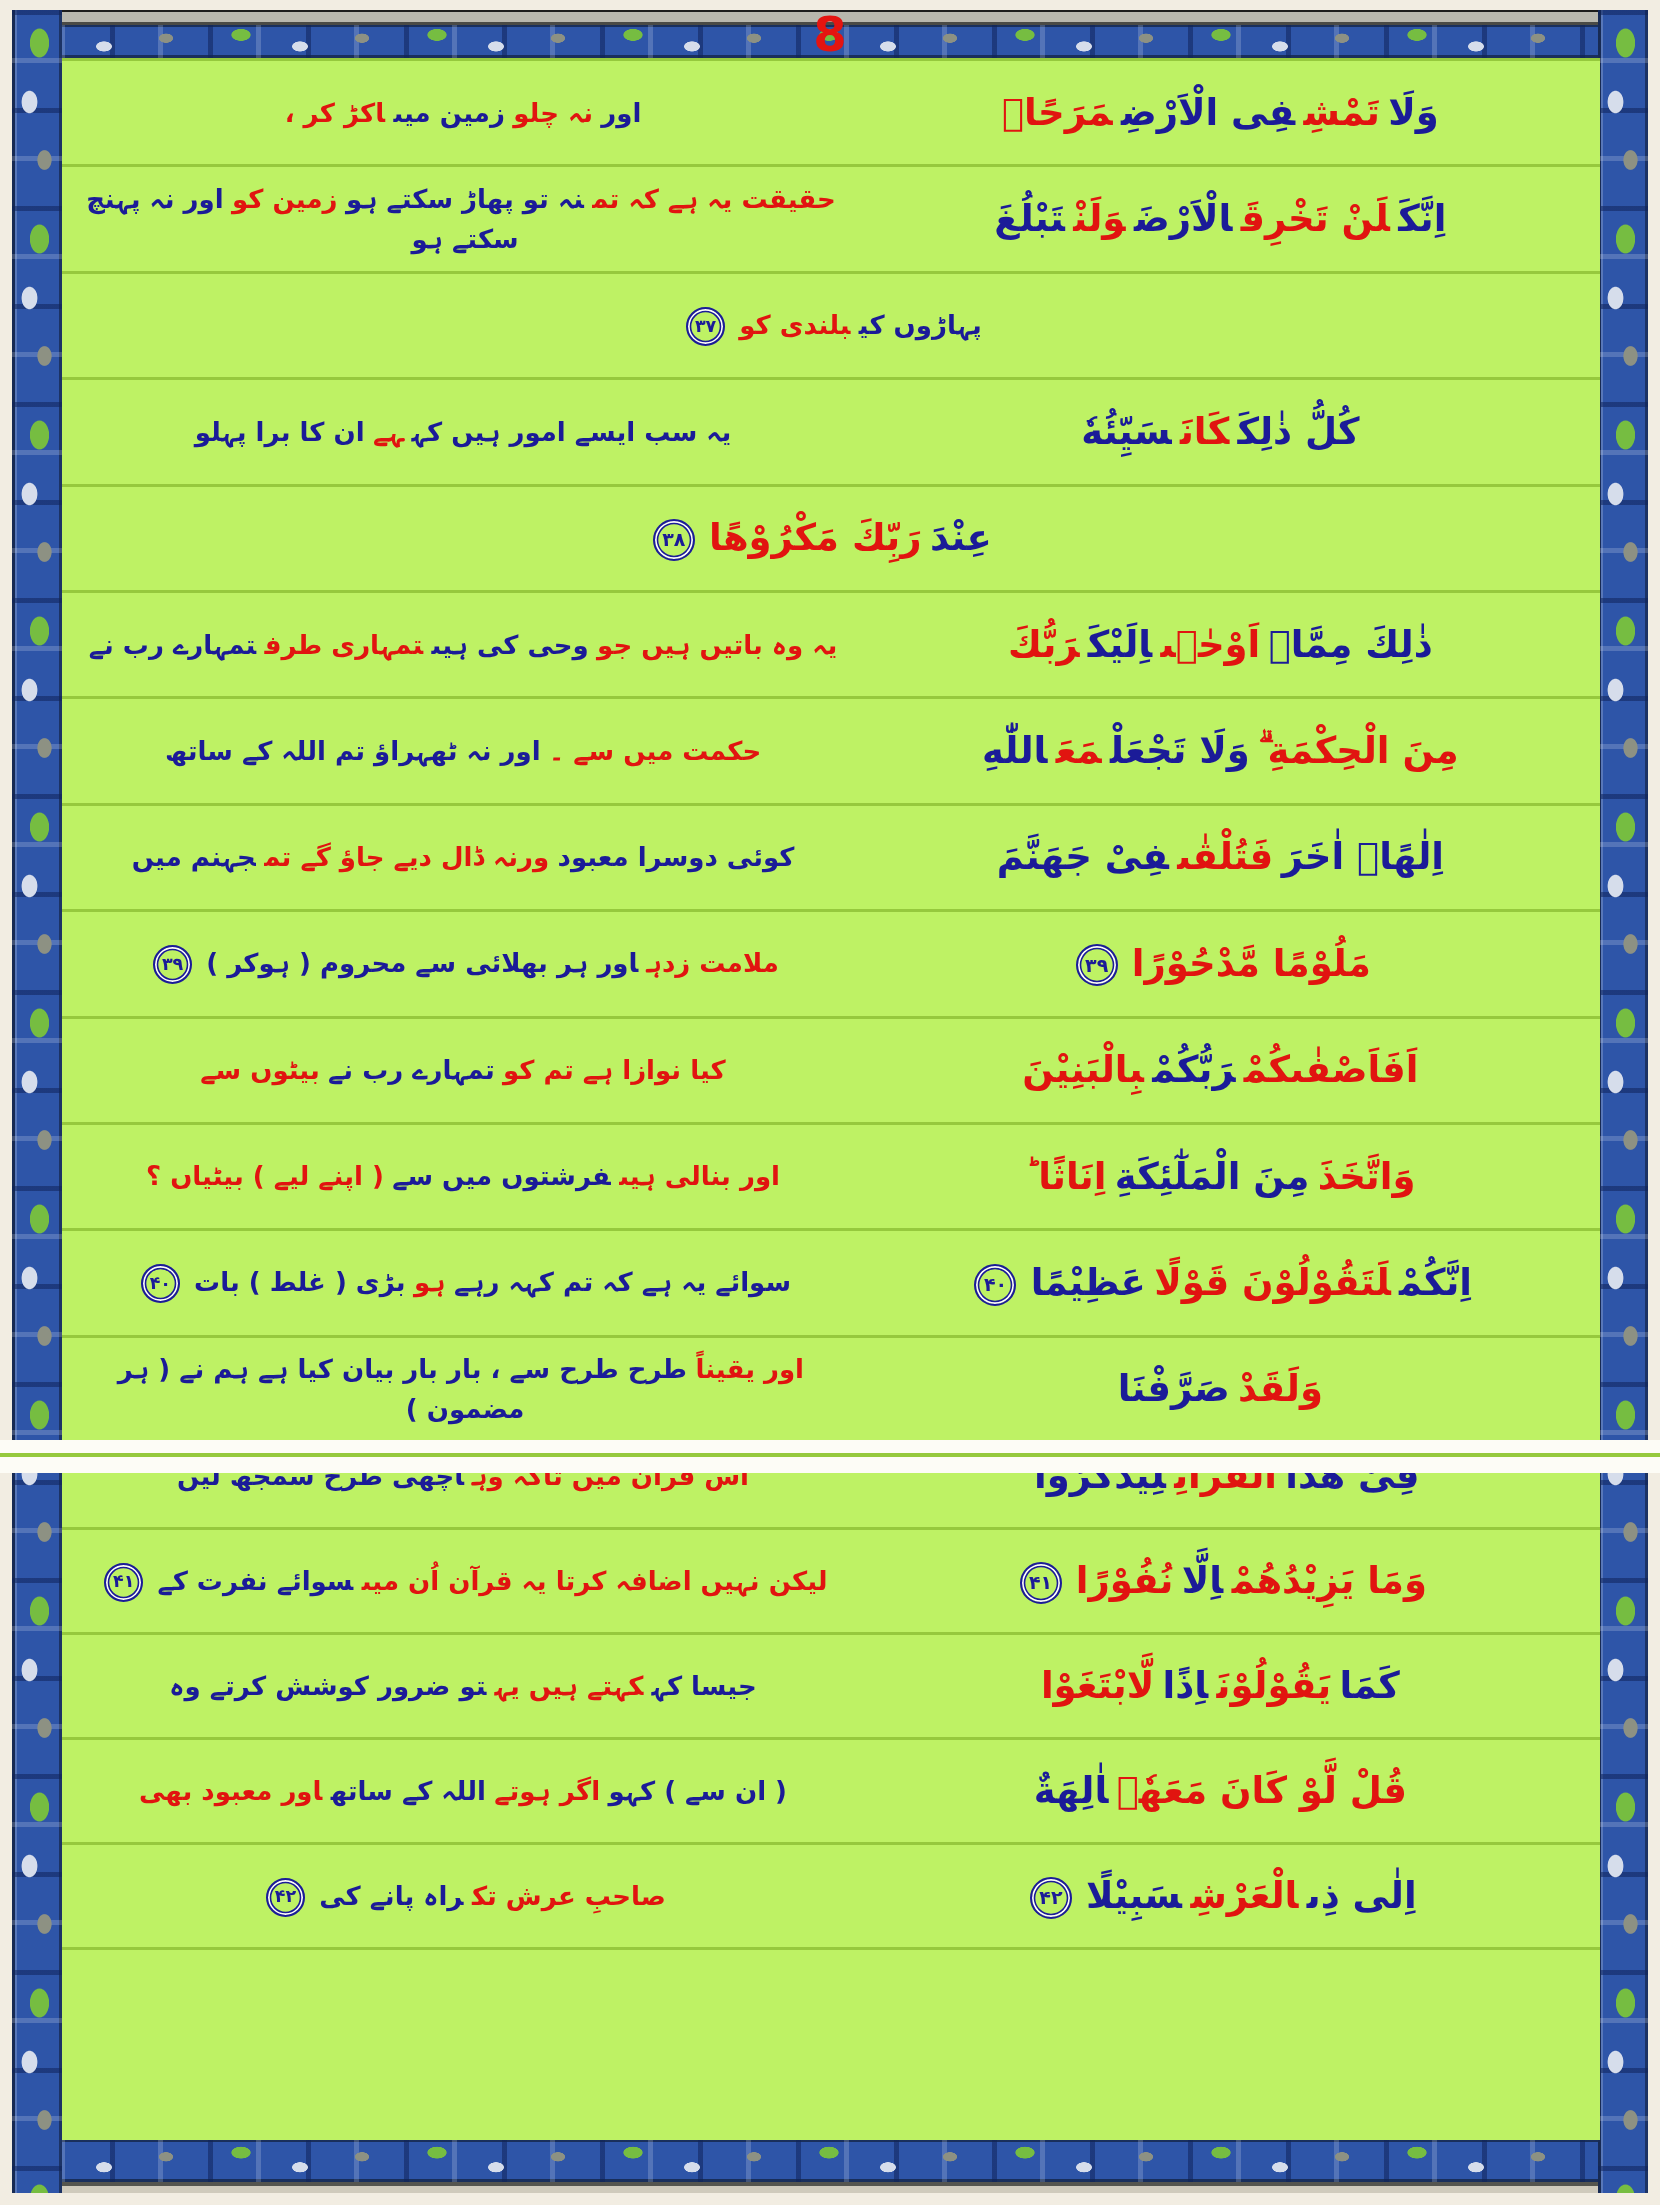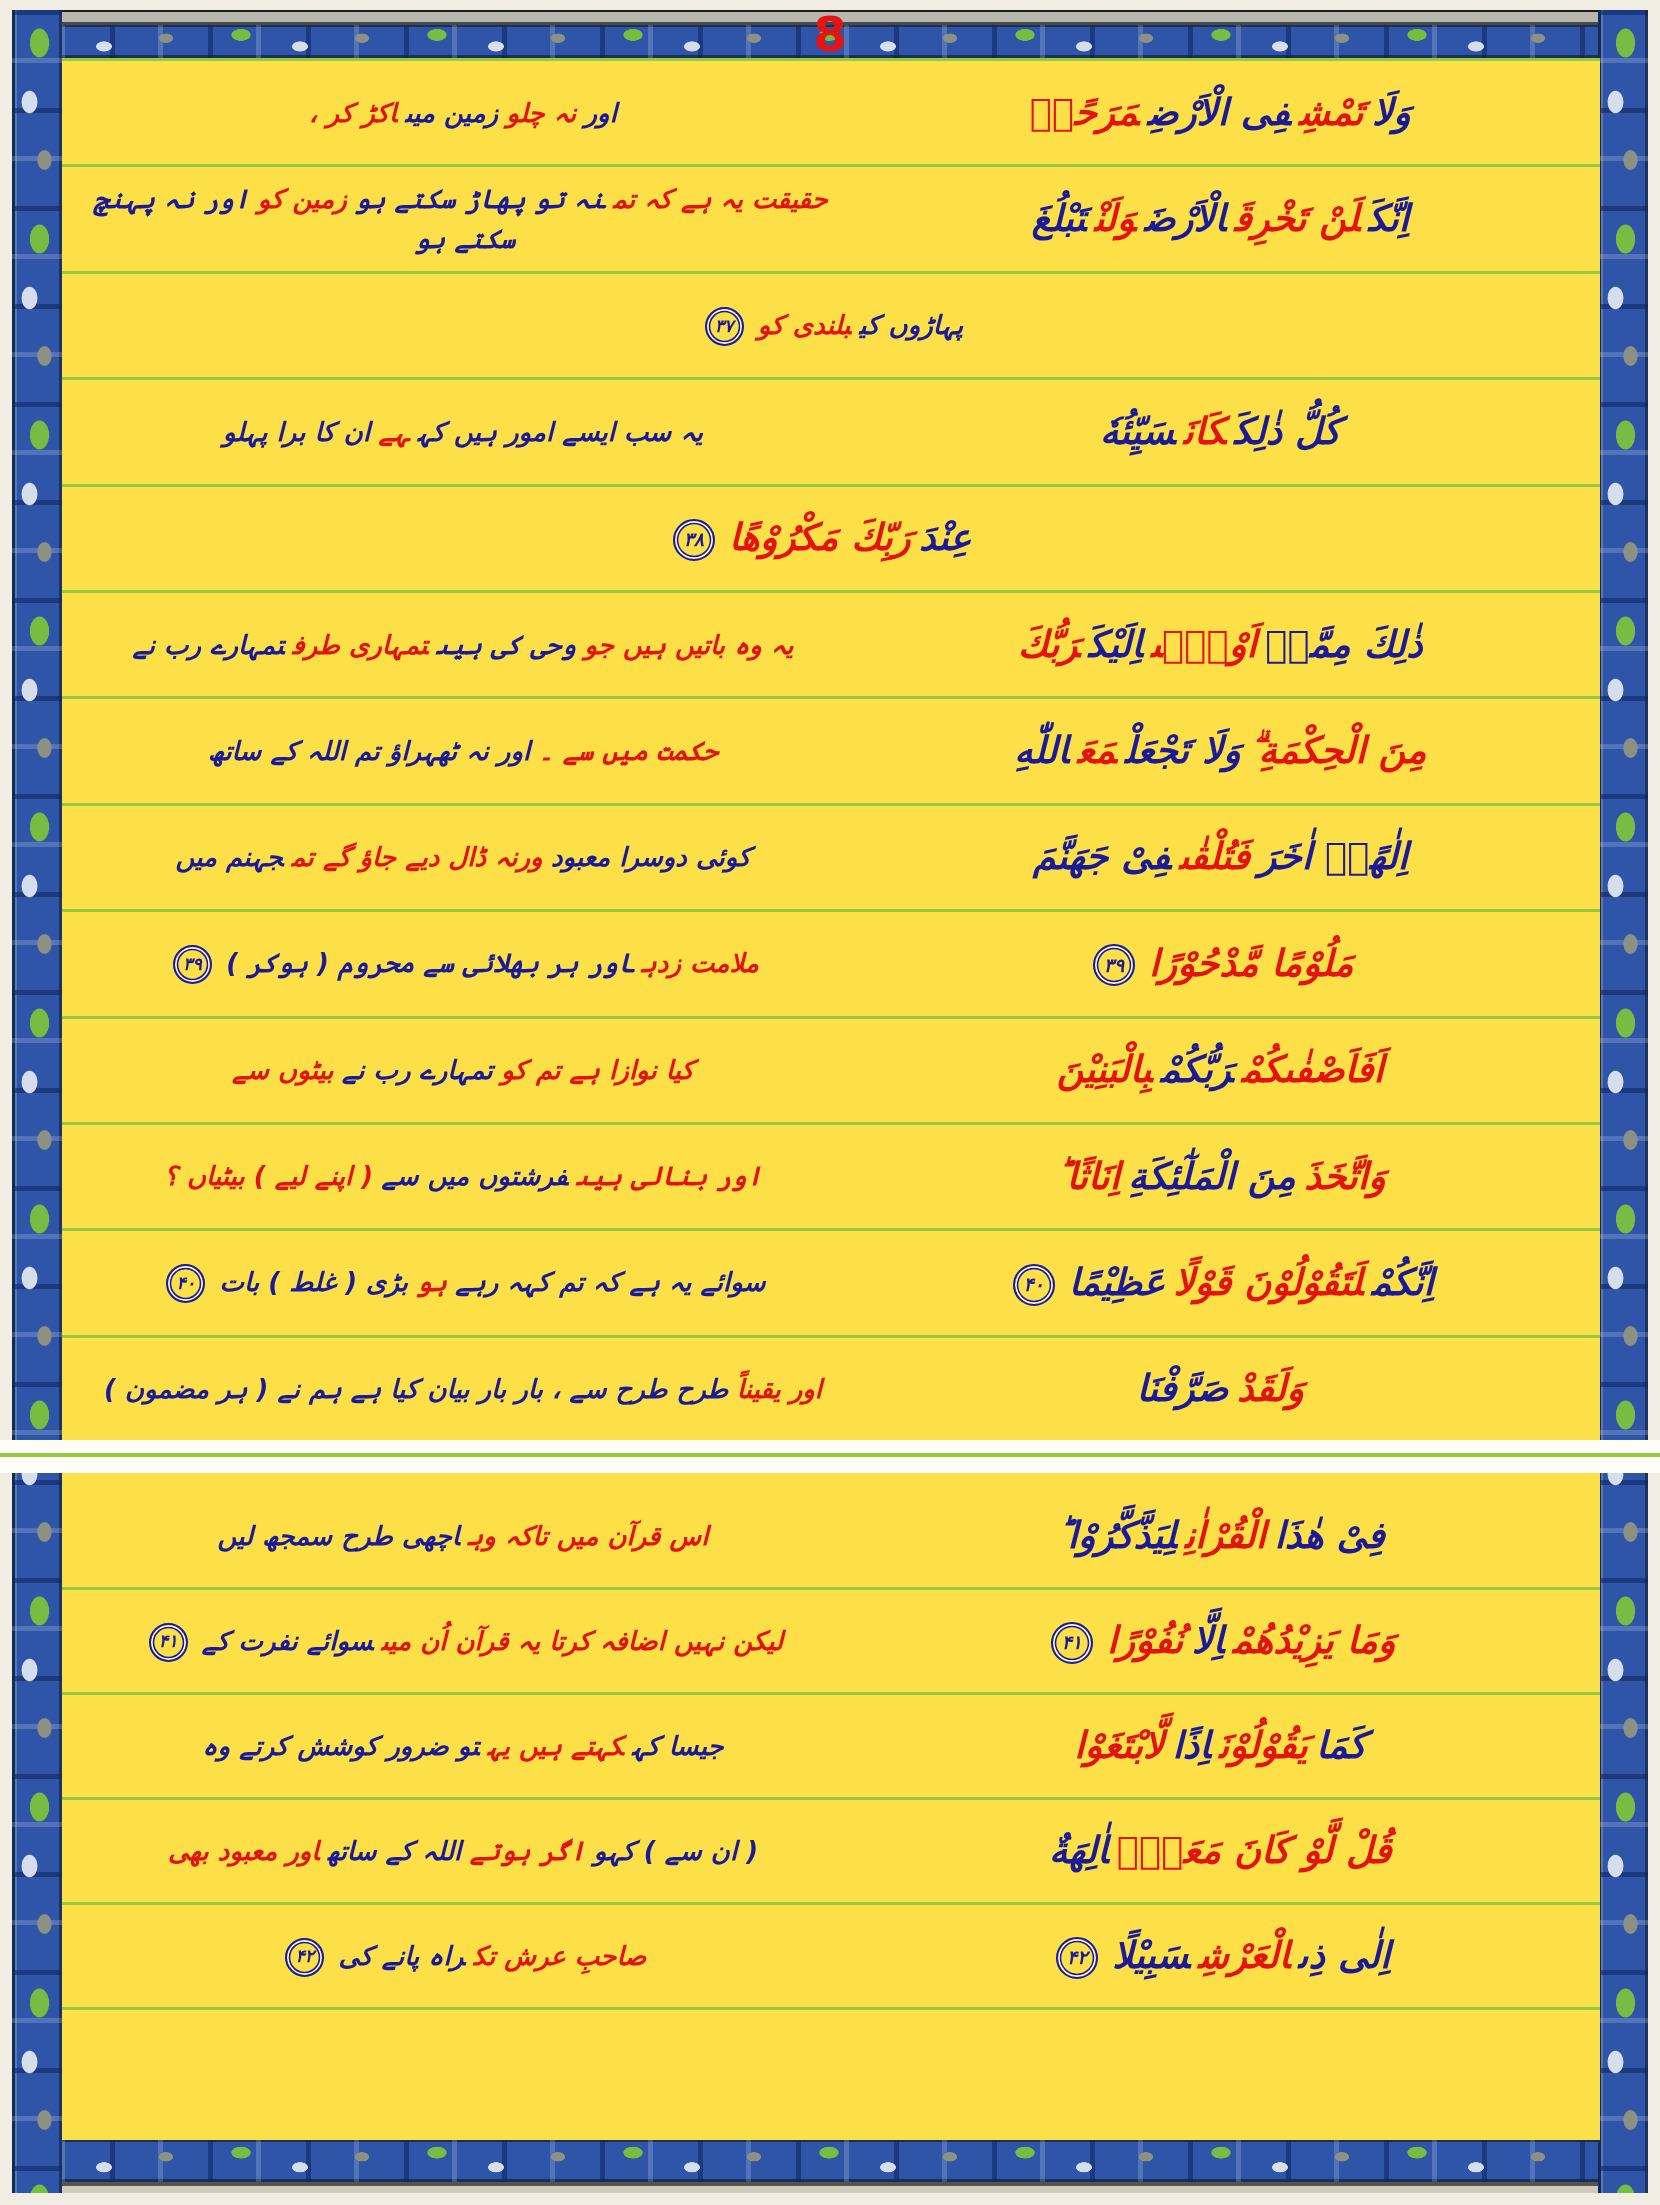--- a/index.html
+++ b/index.html
@@ -49,25 +49,25 @@
 
   
   .page-num{
     position:absolute;top:10px;left:0;right:0;text-align:center;
     color:#e41410;font-size:48px;font-weight:bold;line-height:1;z-index:30;
   }
 
   
   .content{
     position:absolute;top:58px;left:62px;right:60px;bottom:65px;
-    background:#fde047;border-top:3.3px solid #96c93d;font-style:italic;
+    background:#bef264;border-top:3.3px solid #96c93d;
   }
   .section{position:absolute;left:0;right:0;display:flex;flex-direction:column;}
   #section1{top:0;height:1380px;}
-  #section2{top:1424px;height:522px;border-bottom:3.3px solid #96c93d;}
+  #section2{top:1364px;height:522px;border-bottom:3.3px solid #96c93d;}
 
   .row{flex:1;display:flex;align-items:center;}
   #section1 .row:not(:last-child), #section2 .row:not(:last-child){
     border-bottom:3.3px solid #96c93d;
   }
   .urdu-cell{
     flex:1.12;direction:rtl;text-align:center;
     font-size:26px;font-weight:bold;line-height:1.55;
     padding:0 15px;color:#1b1b98;
   }

